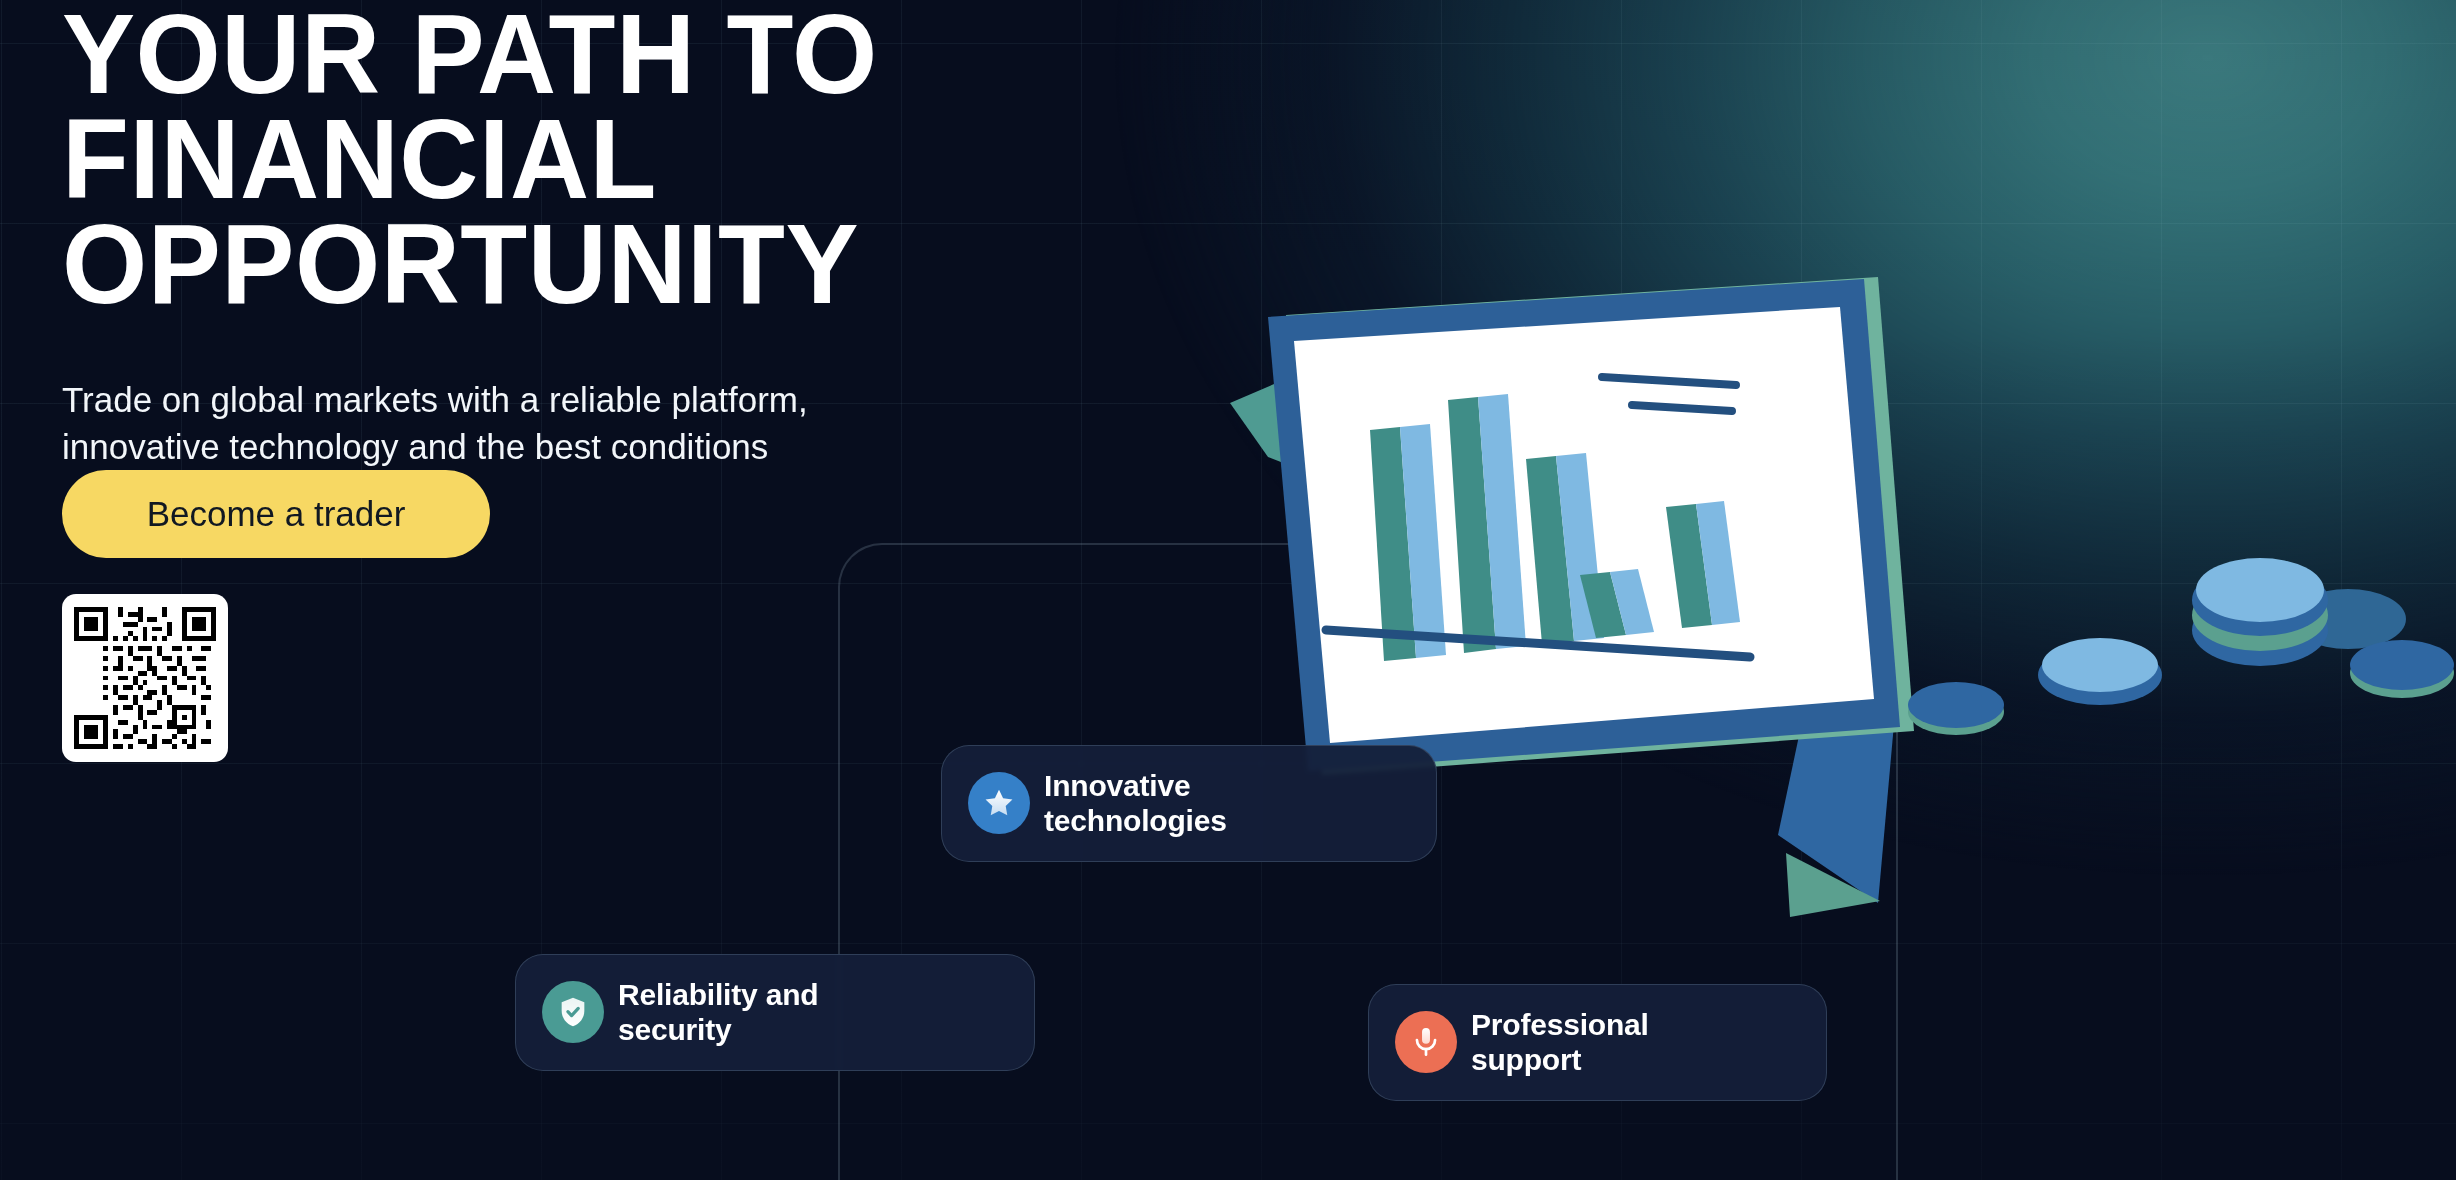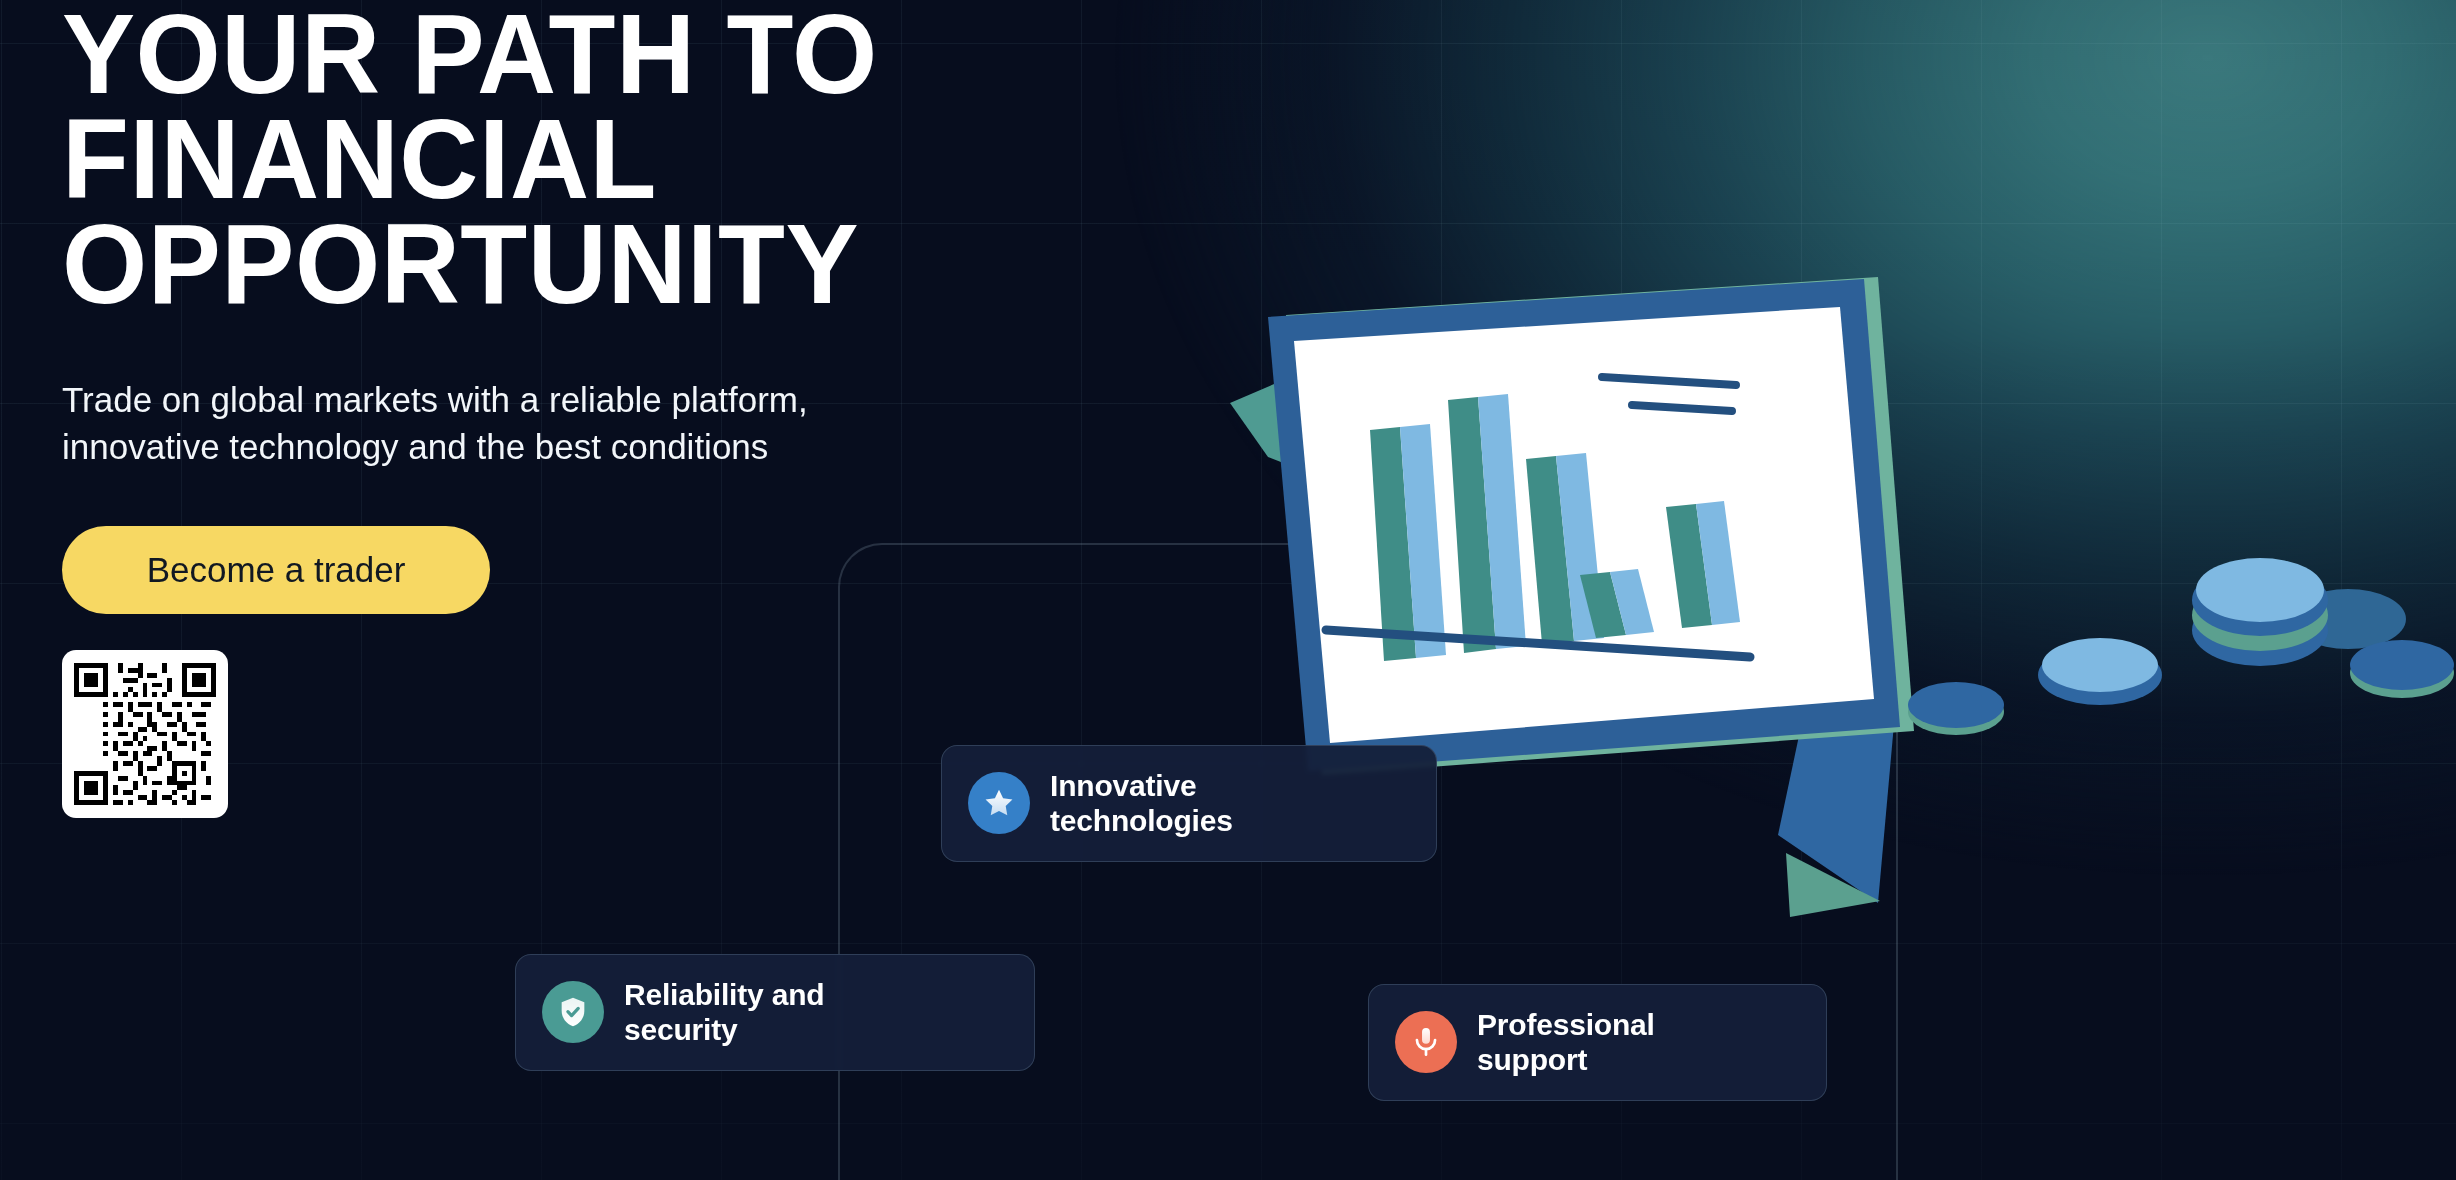--- a/index.html
+++ b/index.html
@@ -90,21 +90,20 @@
     line-height: 1.33;
     color: #f2f6fa;
     font-weight: 400;
     max-width: 905px;
   }
 
   .cta {
     display: inline-flex;
     align-items: center;
     justify-content: center;
-    margin-top: 56px;
     padding: 0 44px;
     height: 88px;
     min-width: 428px;
     background: #f7d863;
     color: #111822;
     border: none;
     border-radius: 44px;
     font-family: "Liberation Sans", sans-serif;
     font-size: 35px;
     font-weight: 400;
@@ -118,25 +117,25 @@
     border-radius: 14px;
     padding: 12px;
   }
   .qr-wrap svg { display: block; width: 100%; height: 100%; }
 
   
   .card {
     position: absolute;
     display: flex;
     align-items: center;
-    gap: 20px;
+    gap: 14px;
     padding: 22px 34px 22px 26px;
     background: rgba(20,31,57,0.94);
     border: 1px solid rgba(150,180,205,0.22);
-    border-radius: 16px;
+    border-radius: 28px;
     z-index: 7;
     backdrop-filter: blur(2px);
   }
   .card-label {
     color: #ffffff;
     font-size: 30px;
     font-weight: 700;
     line-height: 1.18;
     white-space: pre-line;
     letter-spacing: -0.2px;

